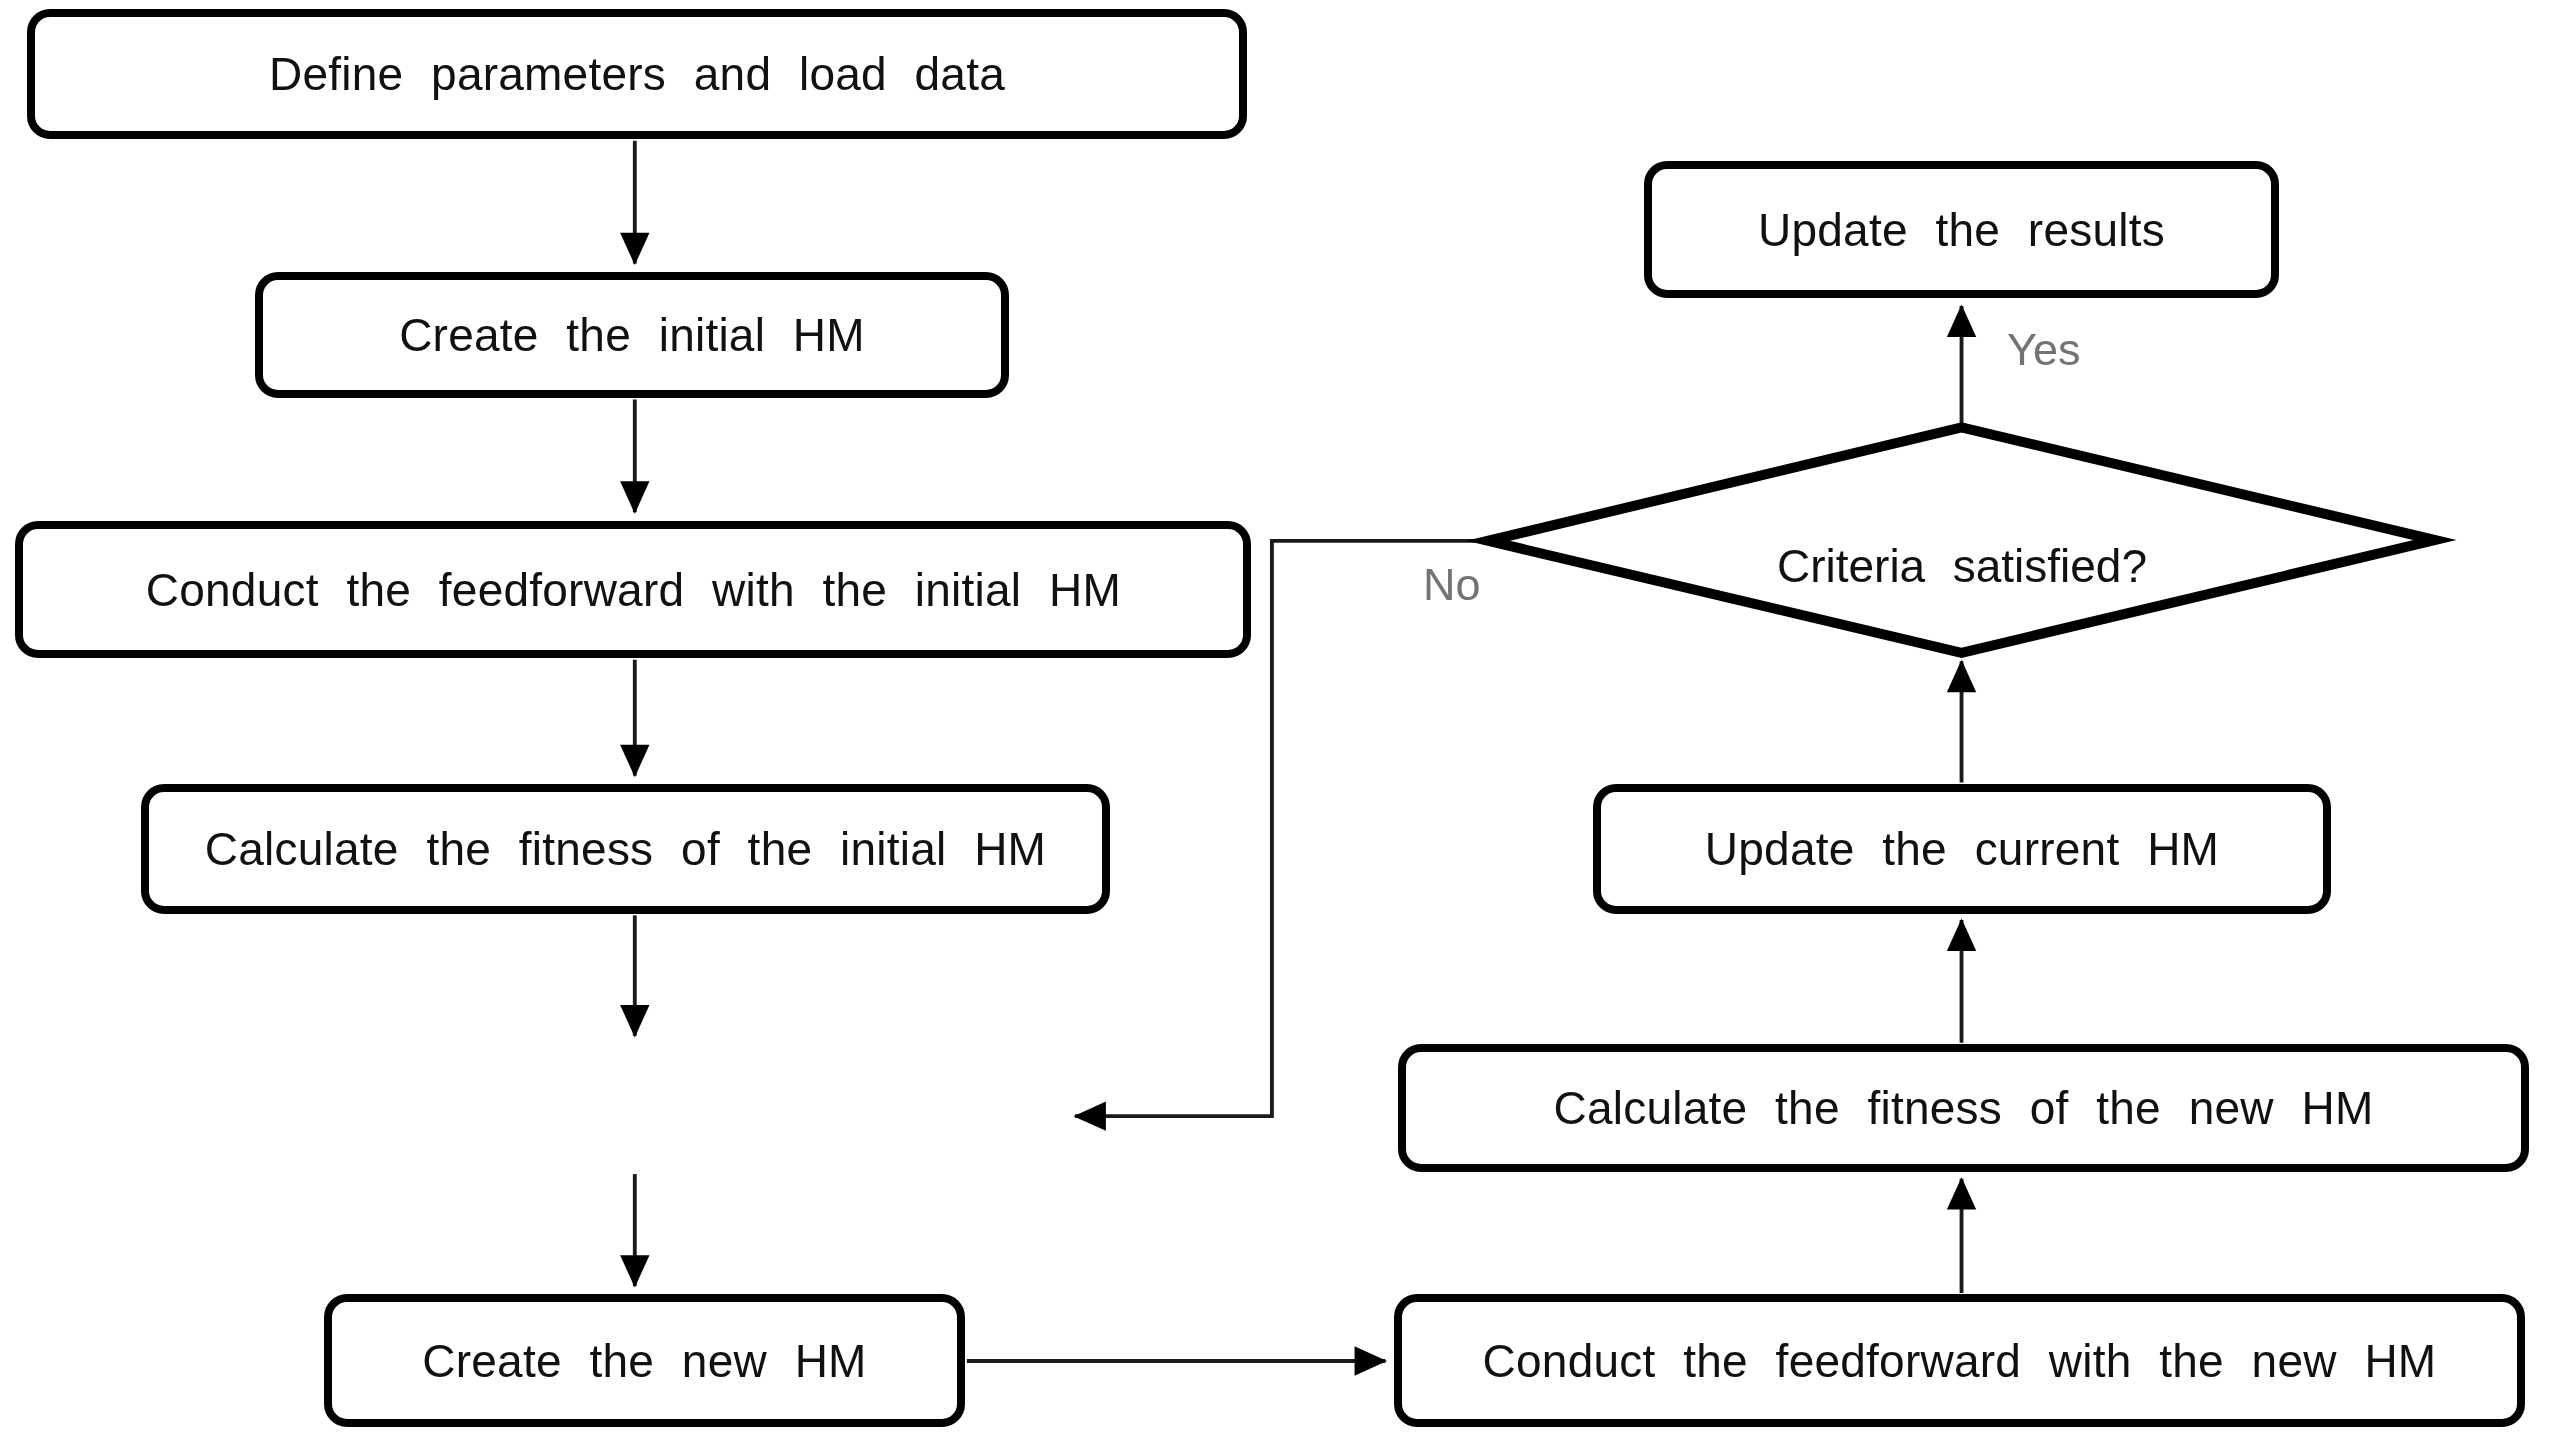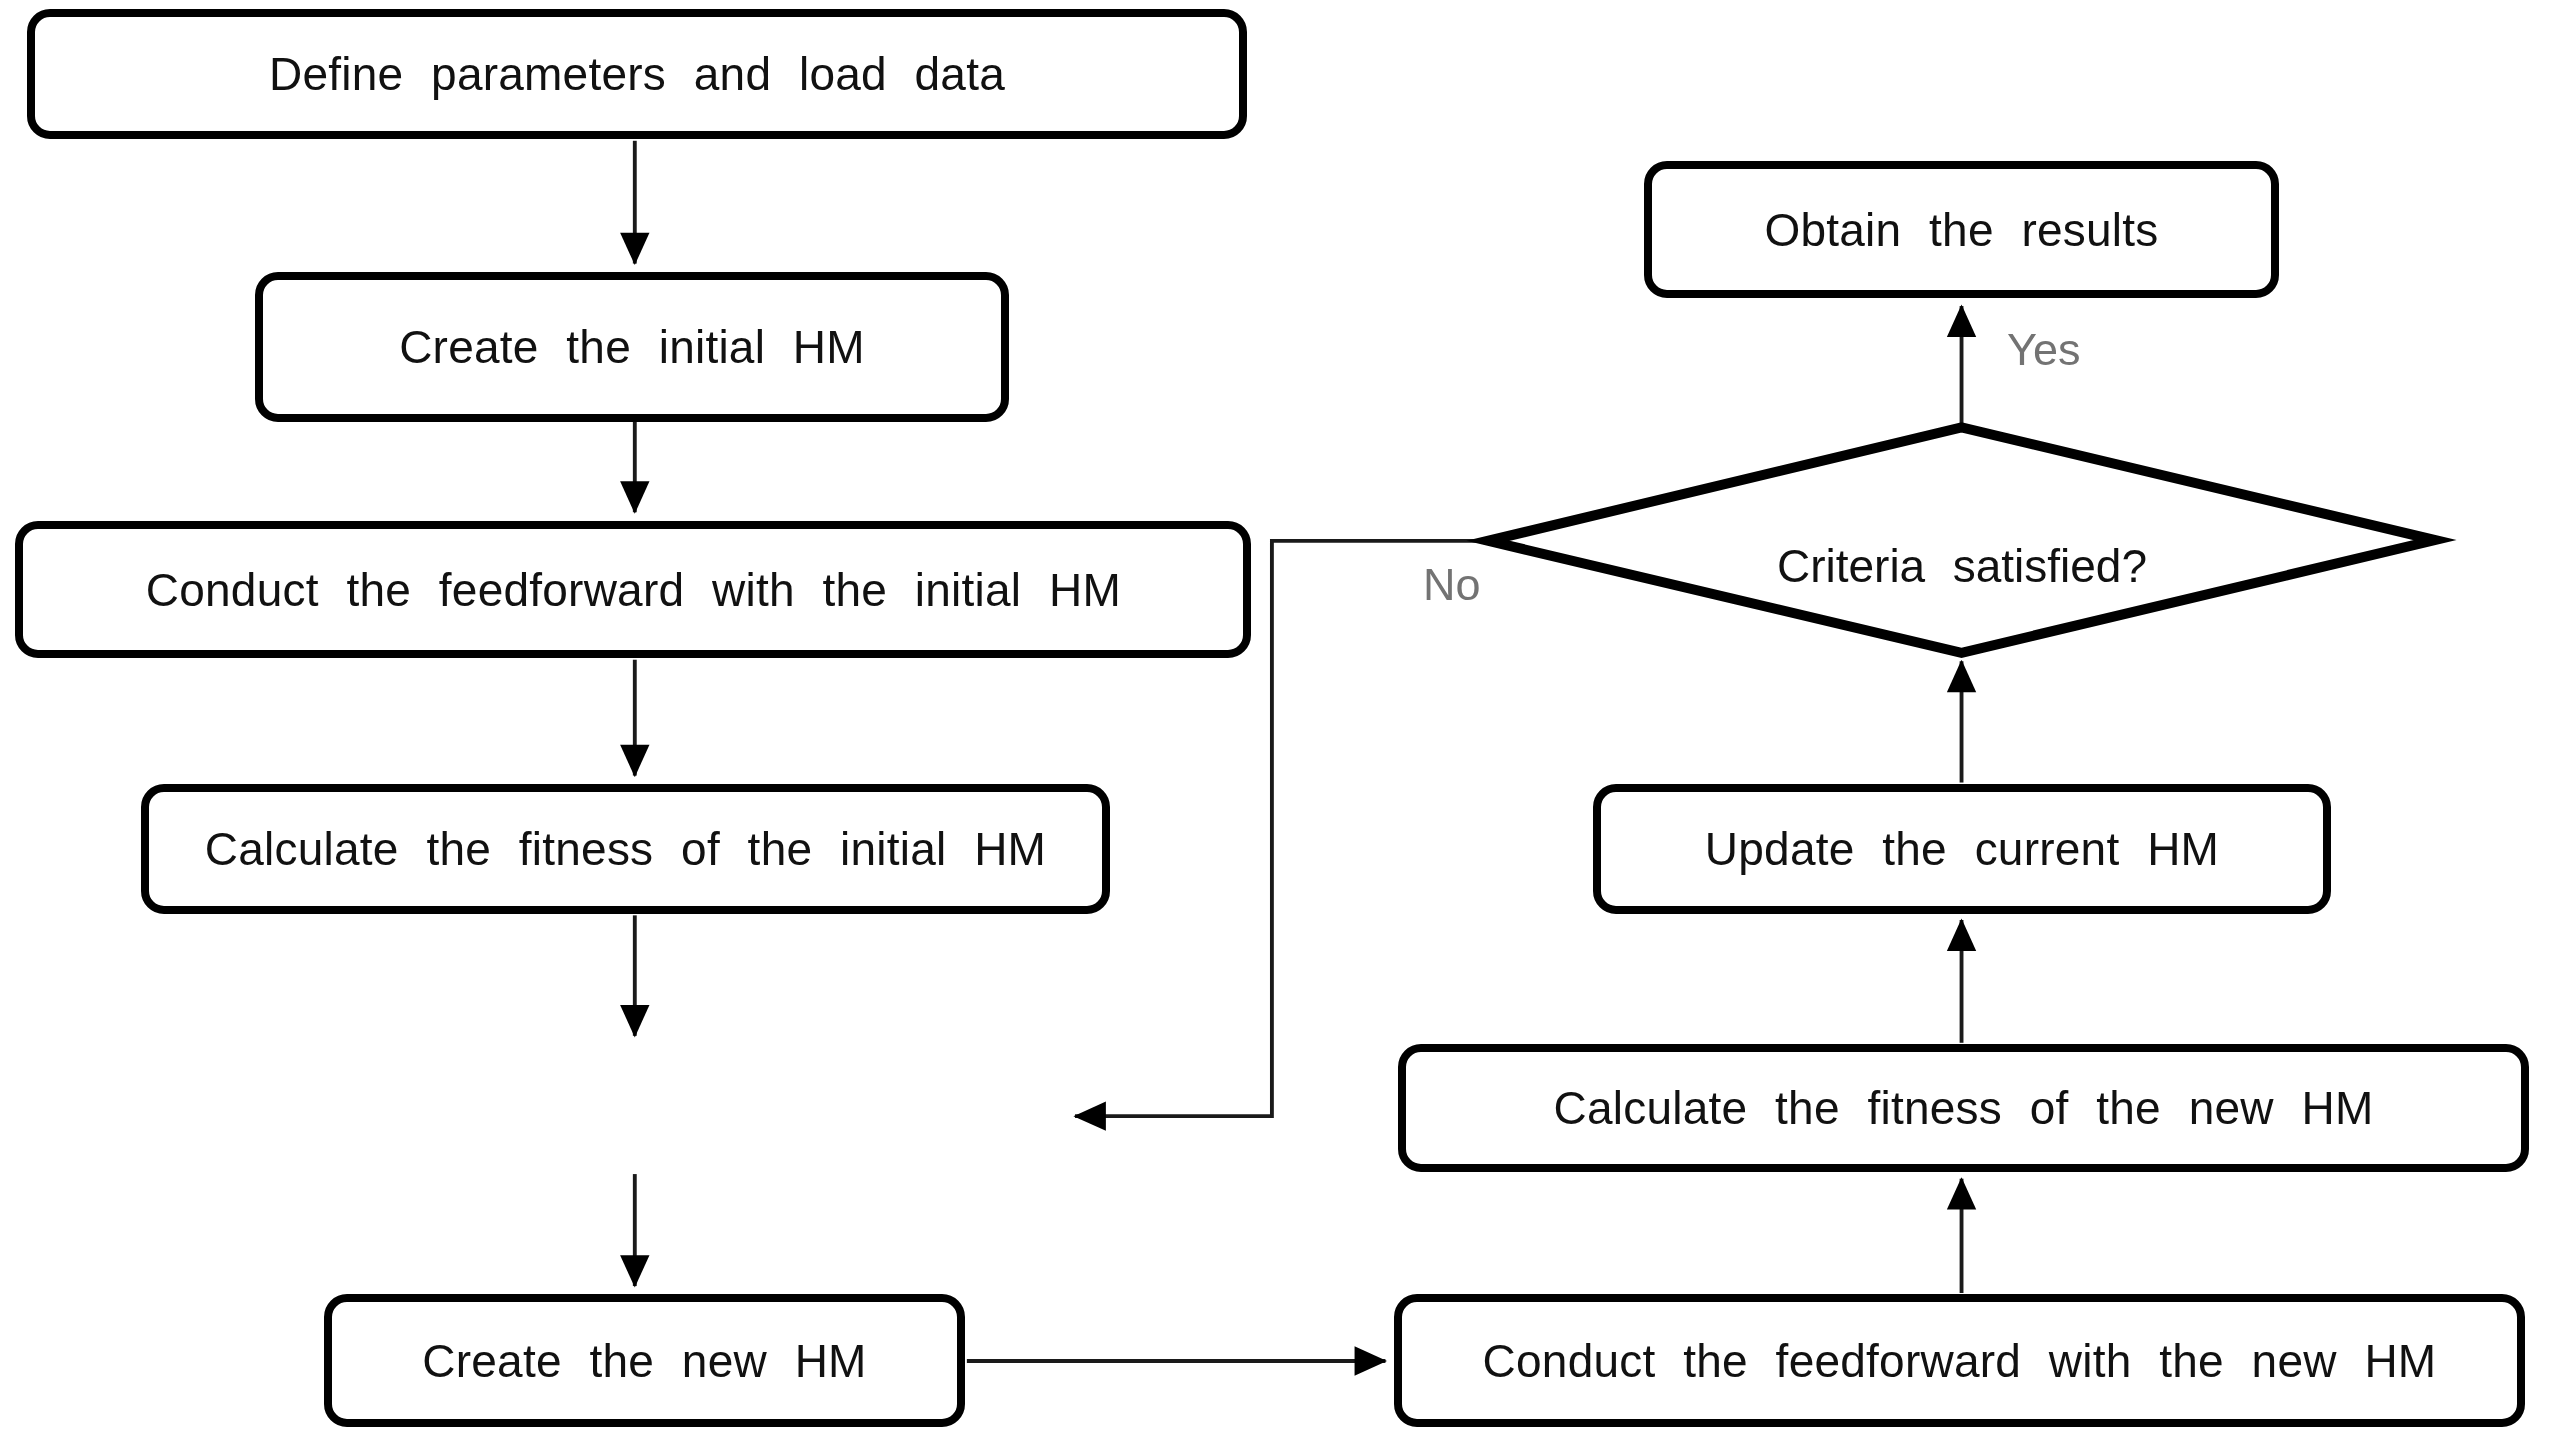--- a/index.html
+++ b/index.html
@@ -66,21 +66,21 @@
     <path d="M2540,551 L2540,396" stroke="#1a1a1a" stroke-width="5" fill="none" marker-end="url(#arrow)"></path>
     <path d="M1927,700 L1647,700 L1647,1445 L1392,1445" stroke="#1a1a1a" stroke-width="5" fill="none" stroke-linejoin="miter" marker-end="url(#arrow)"></path>
 
     <polygon points="2540,553 3153,699 2540,845 1927,700" fill="#ffffff" stroke="#000000" stroke-width="13" stroke-miterlimit="12"></polygon>
   </svg>
 
   <div class="node" style="left:27px;top:9.3px;width:1220px;height:130px">
     <span class="node-label">Define parameters and load data</span>
   </div>
 
-  <div class="node" style="left:255px;top:272px;width:754px;height:150px">
+  <div class="node" style="left:255px;top:272px;width:754px;height:126px">
     <span class="node-label">Create the initial HM</span>
   </div>
 
   <div class="node" style="left:15.4px;top:521px;width:1236px;height:137px">
     <span class="node-label">Conduct the feedforward with the initial HM</span>
   </div>
 
   <div class="node" style="left:141px;top:784px;width:969px;height:130px">
     <span class="node-label">Calculate the fitness of the initial HM</span>
   </div>
@@ -96,21 +96,21 @@
 
   <div class="node" style="left:1398px;top:1044px;width:1131px;height:128px">
     <span class="node-label">Calculate the fitness of the new HM</span>
   </div>
 
   <div class="node" style="left:1593px;top:784px;width:738px;height:130px">
     <span class="node-label">Update the current HM</span>
   </div>
 
   <div class="node" style="left:1644px;top:161px;width:635px;height:137px">
-    <span class="node-label">Obtain the results</span>
+    <span class="node-label">Update the results</span>
   </div>
 
   <div class="diamond-label" style="left:1653px;top:530px;width:618px;height:71px">Criteria satisfied?</div>
 
   <div class="edge-label" style="left:2007px;top:324px">Yes</div>
   <div class="edge-label" style="left:1423px;top:559px">No</div>
 
 </div>
 
 

